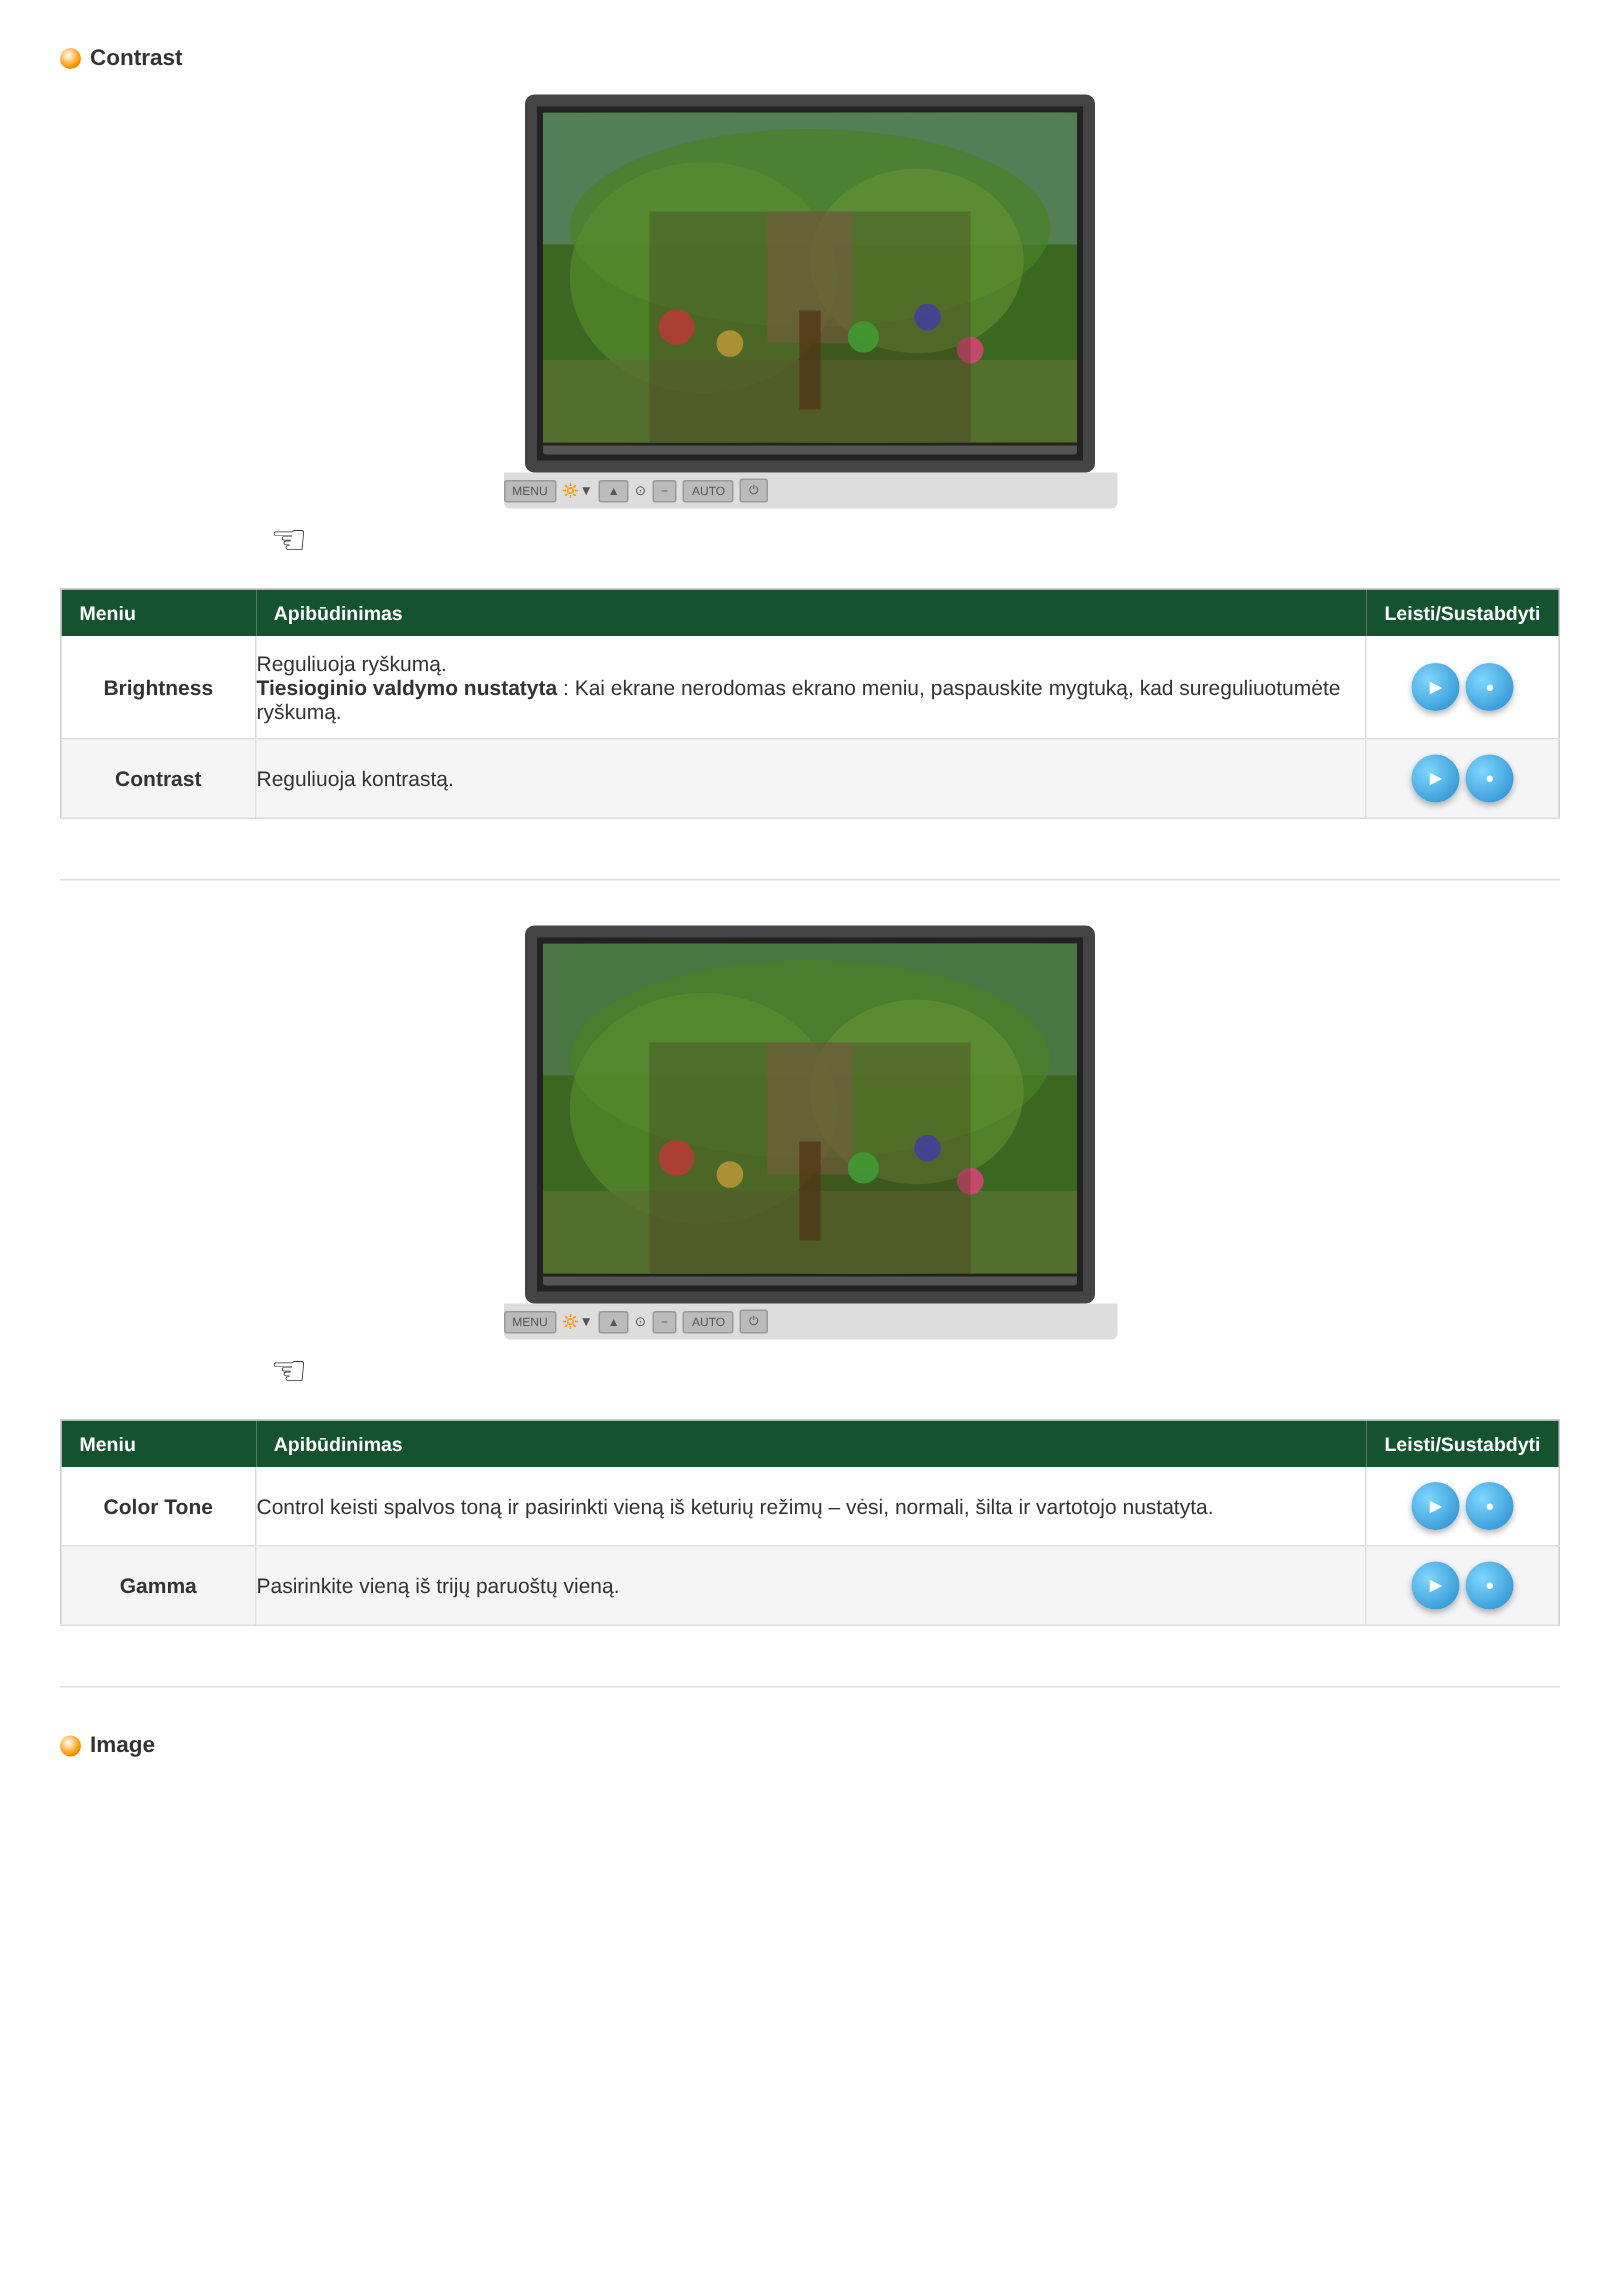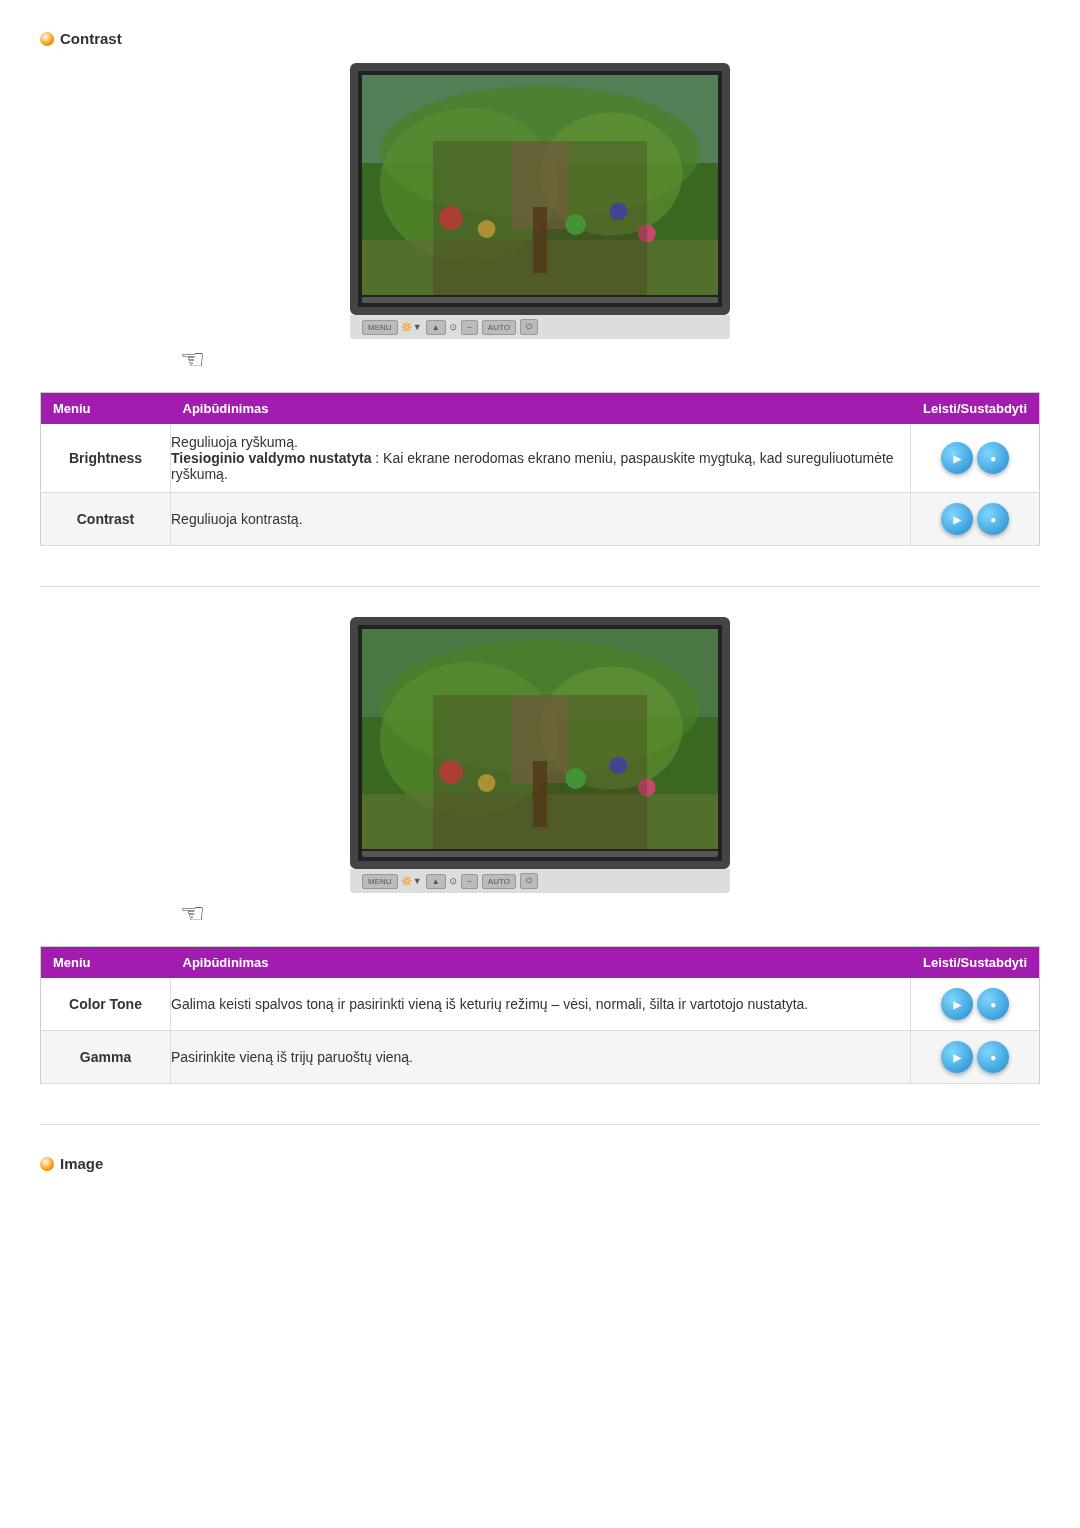--- a/index.html
+++ b/index.html
@@ -94,25 +94,25 @@
       height: 6px;
       margin-top: 2px;
       border-radius: 0 0 2px 2px;
     }
 
     .monitor-controls {
       display: flex;
       align-items: center;
       gap: 4px;
       background: #ddd;
-      padding: 4px 12px;
+      padding: 4px 0;
       border-radius: 0 0 4px 4px;
       font-size: 9px;
       color: #555;
-      width: 380px;
+      width: 409px;
     }
 
     .monitor-controls .ctrl-btn {
       background: #bbb;
       border: 1px solid #999;
       padding: 2px 5px;
       border-radius: 2px;
       font-size: 8px;
     }
 
@@ -125,21 +125,21 @@
 
     
     .data-table {
       width: 100%;
       border-collapse: collapse;
       border: 1px solid #ccc;
       margin-top: 10px;
     }
 
     .data-table thead tr {
-      background: #a21caf;
+      background: #14532d;
       color: #fff;
     }
 
     .data-table thead th {
       padding: 8px 12px;
       text-align: left;
       font-size: 13px;
       font-weight: bold;
     }
 
@@ -349,21 +349,21 @@
     <thead>
       <tr>
         <th>Meniu</th>
         <th>Apibūdinimas</th>
         <th>Leisti/Sustabdyti</th>
       </tr>
     </thead>
     <tbody>
       <tr>
         <td>Color Tone</td>
-        <td>Galima keisti spalvos toną ir pasirinkti vieną iš keturių režimų – vėsi, normali, šilta ir vartotojo nustatyta.</td>
+        <td>Control keisti spalvos toną ir pasirinkti vieną iš keturių režimų – vėsi, normali, šilta ir vartotojo nustatyta.</td>
         <td>
           <div class="btn-group">
             <div class="ctrl-circle left"></div>
             <div class="ctrl-circle right"></div>
           </div>
         </td>
       </tr>
       <tr>
         <td>Gamma</td>
         <td>Pasirinkite vieną iš trijų paruoštų vieną.</td>

